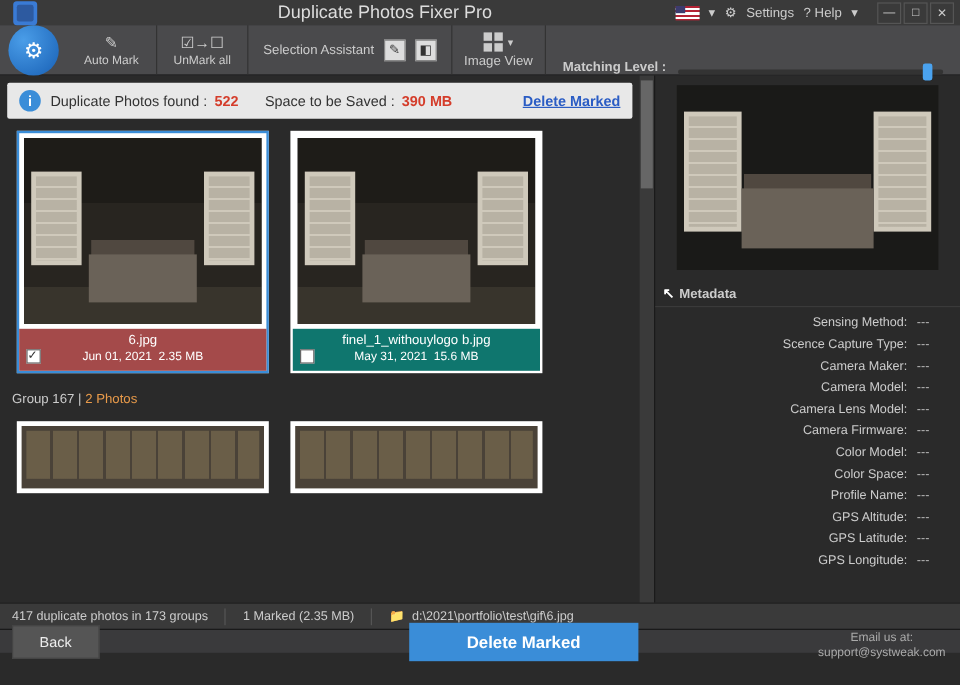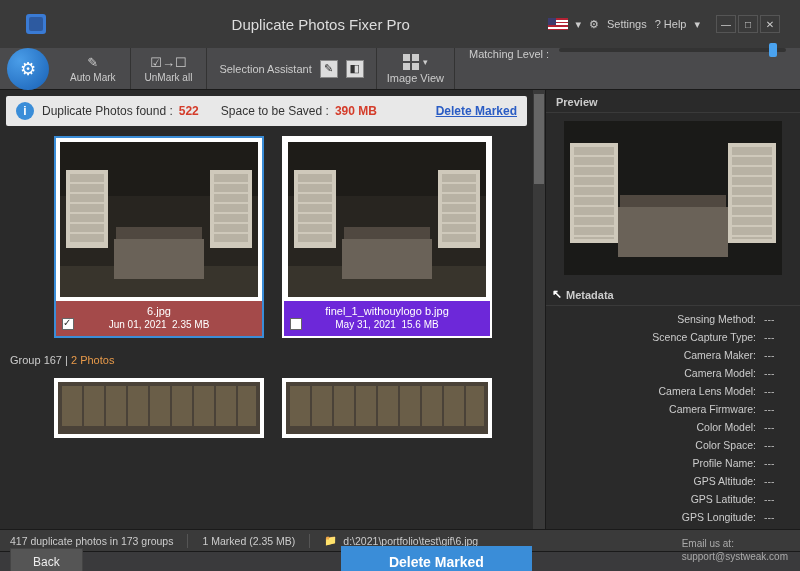--- a/index.html
+++ b/index.html
@@ -1,19 +1,19 @@
 <!DOCTYPE html>
 <html><head>
 <meta charset="utf-8">
 <style>
 * { margin:0; padding:0; box-sizing:border-box; font-family:"Segoe UI",Arial,sans-serif; }
 body { width:800px; height:571px; background:#2a2a2a; color:#ccc; font-size:11px; overflow:hidden; position:relative; }
 
 
-.titlebar { height:48px; background:#3a3a3a; display:flex; align-items:center; padding:0 20px; }
+.titlebar { height:21px; background:#3a3a3a; display:flex; align-items:center; padding:0 5px; }
 .titlebar .logo { width:20px;height:20px;margin-left:6px;margin-right:8px;background:#3a7bd5;border-radius:3px;position:relative; }
 .titlebar .logo::before{content:"";position:absolute;inset:3px;background:#2d5aa0;border-radius:2px;}
 .titlebar .title { flex:1; text-align:center; font-size:15px; color:#ddd; font-weight:400; padding-left:40px; }
 .titlebar .right { display:flex; align-items:center; gap:8px; }
 .titlebar .right .flag{width:20px;height:12px;background:linear-gradient(#b22234 0 15%,#fff 15% 30%,#b22234 30% 45%,#fff 45% 60%,#b22234 60% 75%,#fff 75% 90%,#b22234 90%);position:relative;}
 .titlebar .right .flag::before{content:"";position:absolute;top:0;left:0;width:40%;height:55%;background:#3c3b6e;}
 .titlebar .txt { font-size:11px; color:#ccc; }
 .winbtns { display:flex; margin-left:6px; }
 .winbtn { width:20px;height:18px;border:1px solid #555;background:#3a3a3a;display:flex;align-items:center;justify-content:center;font-size:10px;color:#ccc;margin-left:2px;cursor:pointer; }
 
@@ -24,48 +24,48 @@
 .biglogo .ic::after{content:"⚙";position:absolute;left:50%;top:50%;transform:translate(-50%,-50%);color:#fff;font-size:18px;}
 .tbtn { display:flex; flex-direction:column; align-items:center; justify-content:center; padding:0 14px; border-right:1px solid #333; cursor:pointer; gap:2px; }
 .tbtn .ic{font-size:13px;color:#ccc;}
 .tbtn .lbl{font-size:10px;color:#ccc;}
 .tseg { display:flex; align-items:center; padding:0 12px; border-right:1px solid #333; gap:8px; }
 .tseg .lbl{font-size:11px;color:#ccc;}
 .sqbtn{width:18px;height:18px;background:#ddd;border:1px solid #888;display:flex;align-items:center;justify-content:center;font-size:11px;color:#333;}
 .ivbtn{display:flex;flex-direction:column;align-items:center;justify-content:center;padding:0 10px;border-right:1px solid #333;gap:2px;}
 .grid4{display:grid;grid-template-columns:repeat(2,7px);grid-template-rows:repeat(2,7px);gap:2px;}
 .grid4 span{background:#ccc;}
-.slider-area{flex:1;display:flex;align-items:flex-start;padding:0 14px;gap:10px;}
+.slider-area{flex:1;display:flex;align-items:flex-end;padding:0 14px;gap:10px;font-weight:bold;}
 .slider-area .lbl{font-size:11px;color:#ccc;white-space:nowrap;}
 .slider{flex:1;height:4px;background:#333;border-radius:2px;position:relative;}
 .slider .thumb{position:absolute;top:-5px;right:4%;width:8px;height:14px;background:#4aa3f0;border-radius:2px;}
 
 
 .layout{display:flex;height:calc(100% - 30px - 42px - 22px - 38px);}
 .main{flex:1;display:flex;flex-direction:column;background:#2a2a2a;overflow:hidden;}
 .infobar{height:30px;background:#e8e8e8;margin:6px 6px 4px 6px;border-radius:2px;display:flex;align-items:center;padding:0 10px;color:#333;font-size:12px;}
 .infobar .i{width:18px;height:18px;border-radius:50%;background:#3a8dd8;color:#fff;display:flex;align-items:center;justify-content:center;font-size:12px;font-weight:bold;margin-right:8px;}
 .infobar .red{color:#d43c2a;font-weight:bold;margin:0 6px;}
 .infobar .link{color:#2a5cc4;font-weight:bold;text-decoration:underline;margin-left:auto;cursor:pointer;}
 
 .grp-hdr{padding:6px 10px;font-size:11px;color:#ccc;}
 .grp-hdr .o{color:#e89a4a;}
-.thumbs{display:flex;gap:18px;padding:6px 14px 10px;margin-left:40px;}
+.thumbs{display:flex;gap:18px;padding:6px 14px 10px;}
 .card{width:210px;background:#fff;border:2px solid transparent;}
 .card.sel{border-color:#3a8dd8;}
 .card .img{height:155px;background:#1a1a18;position:relative;overflow:hidden;margin:4px;}
 .card .img .bed{position:absolute;inset:0;background:
  linear-gradient(#1e1c18 0 35%,#282520 35% 80%,#38342c 80% 100%);}
 .win{position:absolute;width:42px;height:78px;background:#cfc9bb;top:28px;}
 .win::before{content:"";position:absolute;inset:4px;background:repeating-linear-gradient(#b8b2a4 0 8px,#cfc9bb 8px 10px);}
 .win.l{left:6px;} .win.r{right:6px;}
 .bed2{position:absolute;bottom:18px;left:50%;transform:translateX(-50%);width:90px;height:40px;background:#6a6258;box-shadow:0 -14px 0 -2px #504840;}
 .card .cap{padding:4px 0 6px;display:flex;flex-direction:column;align-items:center;gap:2px;position:relative;}
 .card.sel .cap{background:#a44a4a;color:#fff;}
-.card:not(.sel) .cap{background:#6d28d9;color:#fff;}
+.card:not(.sel) .cap{background:#0f766e;color:#fff;}
 .card .cap .fn{font-size:11px;}
 .card .cap .meta{font-size:10px;}
 .card .cap .chk{position:absolute;left:6px;bottom:6px;width:12px;height:12px;background:#fff;border:1px solid #666;}
 .card.sel .cap .chk::after{content:"✓";position:absolute;left:0;top:-2px;font-size:10px;color:#333;}
 
 .card2{width:210px;background:#fff;}
 .card2 .img{height:52px;background:#4a4238;margin:4px;position:relative;overflow:hidden;}
 .card2 .img::before{content:"";position:absolute;inset:4px 4px auto 4px;height:40px;background:repeating-linear-gradient(90deg,#6a5e48 0 20px,#4a4238 20px 22px);}
 
 .side{width:255px;background:#2a2a2a;border-left:1px solid #1a1a1a;display:flex;flex-direction:column;}
@@ -85,21 +85,21 @@
 
 
 .status{height:22px;background:#3a3a3a;display:flex;align-items:center;padding:0 10px;font-size:10.5px;border-top:1px solid #1a1a1a;}
 .status .sp{width:1px;height:14px;background:#555;margin:0 14px;}
 .status .fld{color:#d8a848;margin-right:6px;}
 
 
 .bottom{height:20px;background:#3a3a3c;display:flex;align-items:center;padding:0 10px;border-top:1px solid #1a1a1a;}
 .btn-back{padding:6px 22px;background:#555;color:#eee;font-size:12px;cursor:pointer;border:1px solid #444;}
 .btn-del{margin-left:auto;margin-right:auto;padding:8px 48px;background:#3a8dd8;color:#fff;font-size:14px;font-weight:bold;cursor:pointer;}
-.email{position:absolute;right:12px;bottom:8px;text-align:left;font-size:10px;color:#aaa;line-height:1.3;}
+.email{position:absolute;right:12px;bottom:20px;text-align:center;font-size:10px;color:#aaa;line-height:1.3;}
 </style>
 </head>
 <body>
 
 <div class="titlebar">
   <div class="logo"></div>
   <div class="title">Duplicate Photos Fixer Pro</div>
   <div class="right">
     <span class="flag"></span>
       <span class="txt">▾</span>
@@ -206,21 +206,20 @@
           <div class="img"></div>
         </div>
     </div>
   </div>
 
   <div class="scrollmid">
       <div class="th"></div>
     </div>
 
   <div class="side">
-    <div class="sec-hdr">Preview</div>
     <div class="preview">
       <div class="pv">
           <div class="win l"></div>
           <div class="win r"></div>
           <div class="bed2"></div>
         </div>
     </div>
     <div class="sec-hdr" style="position:relative">
       <span style="position:absolute;left:6px;top:4px;color:#fff;font-size:12px">↖</span>
       <span style="margin-left:10px">Metadata</span>

